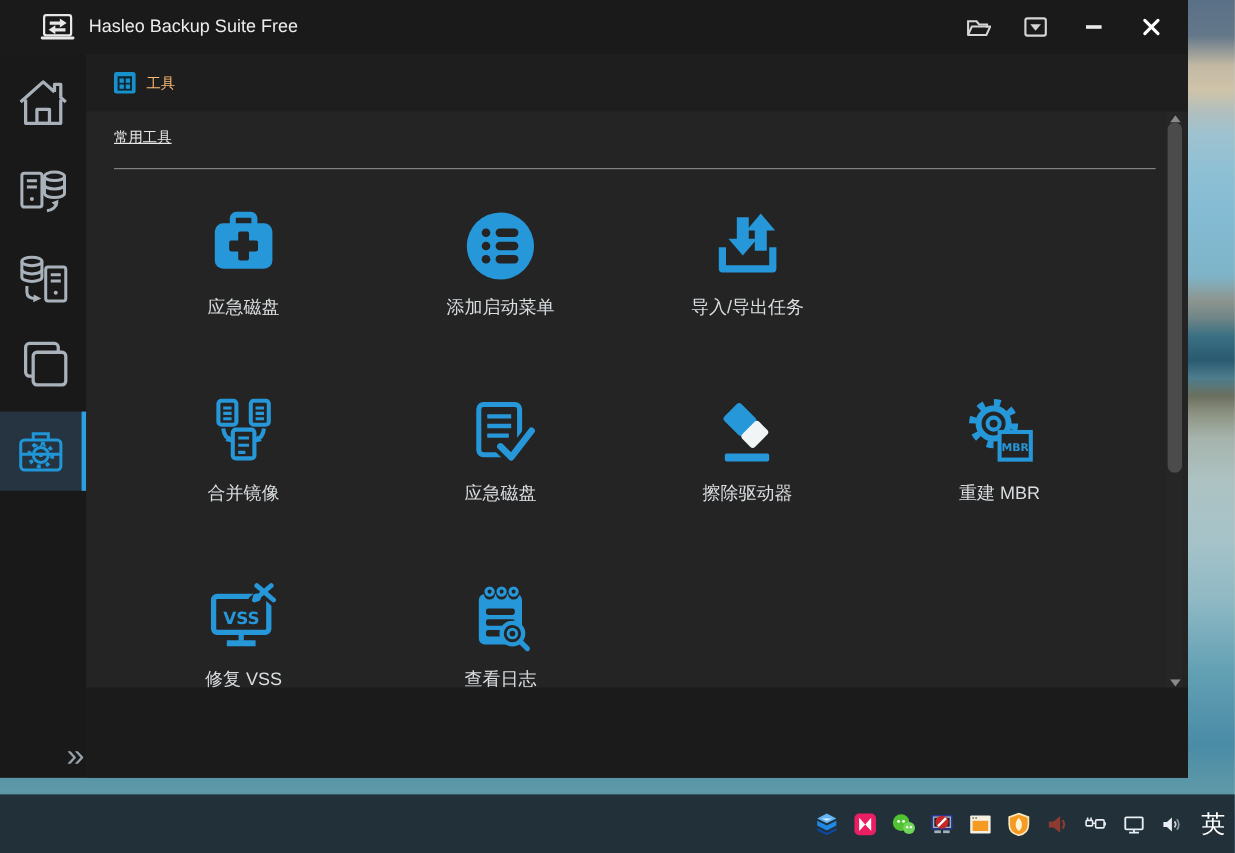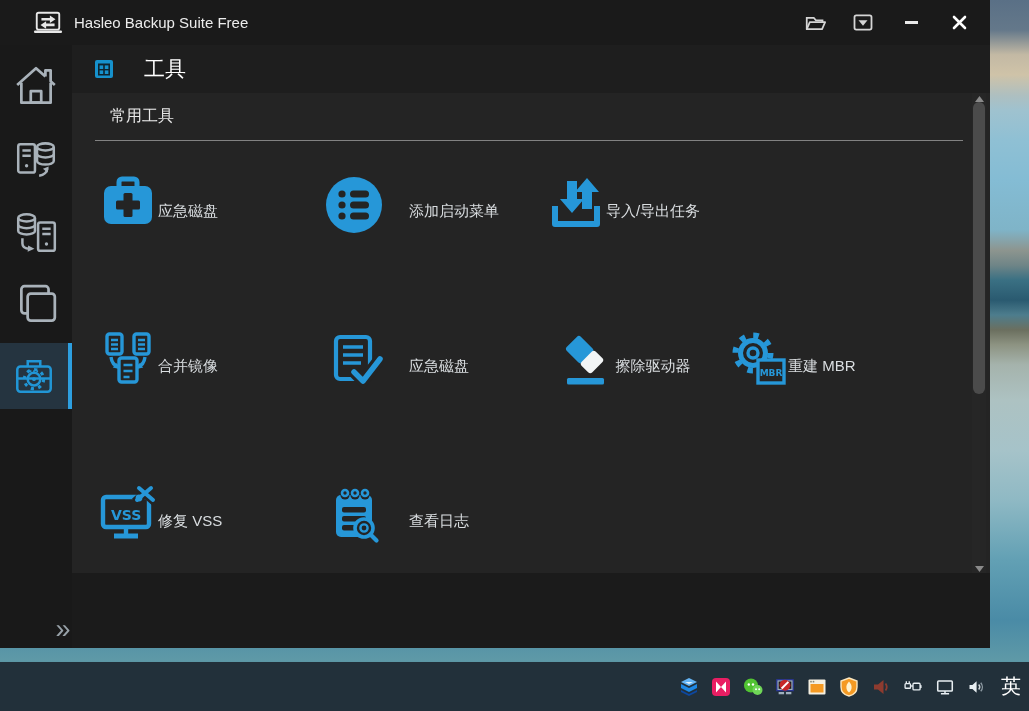--- a/index.html
+++ b/index.html
@@ -32,29 +32,29 @@
   .side-item { position:absolute; left:0; width:72px; height:66px;
                display:flex; align-items:center; justify-content:center; color:#a9b2ba; }
   .side-item.active { background:#253440; border-right:4px solid #2d9fe0; color:#2196d6; }
   .collapse-btn { position:absolute; left:46px; bottom:2px; width:34px; height:32px;
                   color:#97a1a8; font-size:27px; line-height:30px; text-align:center; }
 
   
   .content { position:absolute; left:72px; top:45px; width:918px; height:603px; background:#242424; }
   .content-header { position:absolute; left:0; top:0; width:918px; height:48px; background:#1e1e1e;
                     display:flex; align-items:center; padding-left:22px; }
-  .header-title { color:#ffffff; font-size:21px; margin-left:30px; }
+  .header-title { color:#fdba74; font-size:12px; margin-left:8px; }
 
   .viewport { position:absolute; left:0; top:48px; width:918px; height:480px; background:#242424; overflow:hidden; }
-  .section-title { position:absolute; left:38px; top:13px; color:#e8e8e8; font-size:16px; }
+  .section-title { position:absolute; left:23px; top:13px; color:#e8e8e8; font-size:12px;text-decoration:underline; }
   .divider { position:absolute; left:23px; top:47px; width:868px; height:1px; background:#828282; }
 
-  .tool-cell { position:absolute; width:210px; display:flex; flex-direction:row; align-items:center; cursor:default; }
+  .tool-cell { position:absolute; width:210px; display:flex; flex-direction:column; align-items:center; cursor:default; }
   .tool-label { margin-top:12px; color:#dadee1; font-size:15px; white-space:nowrap; }
-  .col-0 { left:26px; }  .col-1 { left:252px;gap:25px; } .col-2 { left:446px;justify-content:center; } .col-3 { left:656px; }
+  .col-0 { left:26px; }  .col-1 { left:240px; } .col-2 { left:446px;justify-content:center; } .col-3 { left:656px; }
   .row-0 { top:82px; }   .row-1 { top:237px; }  .row-2 { top:392px; }
 
   
   .scrollbar { position:absolute; right:4px; top:48px; width:14px; height:482px; background:#262626; }
   .sb-arrow { position:absolute; left:0; width:14px; height:12px; display:flex; align-items:center; justify-content:center; }
   .sb-up { top:0; } .sb-down { bottom:0; }
   .sb-thumb { position:absolute; left:1px; top:9px; width:12px; height:292px; background:#4b4b4b; border-radius:6px; }
 
   .content-bottom { position:absolute; left:0; top:528px; width:918px; height:75px; background:#1b1b1b; }
 

